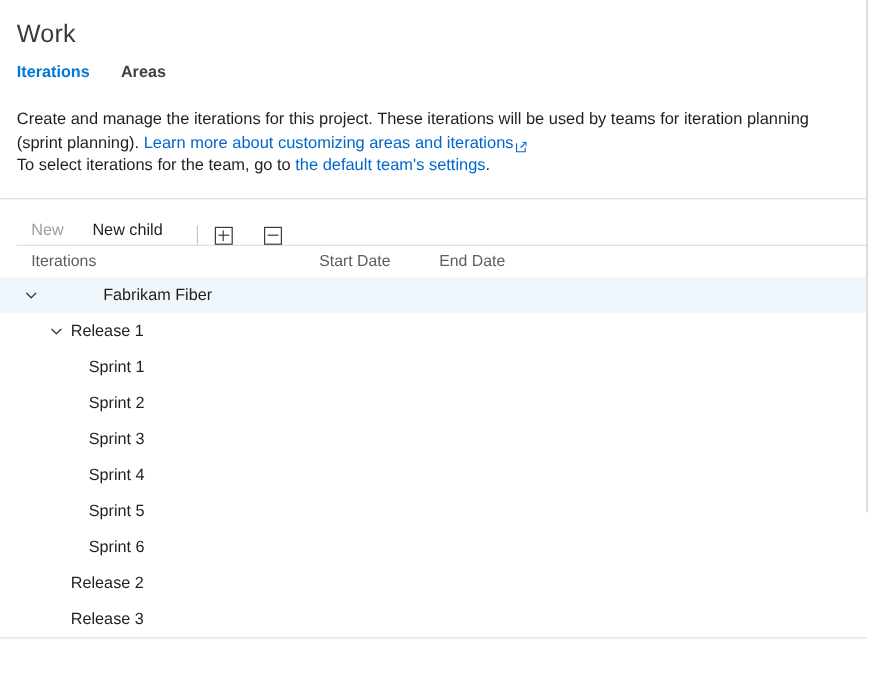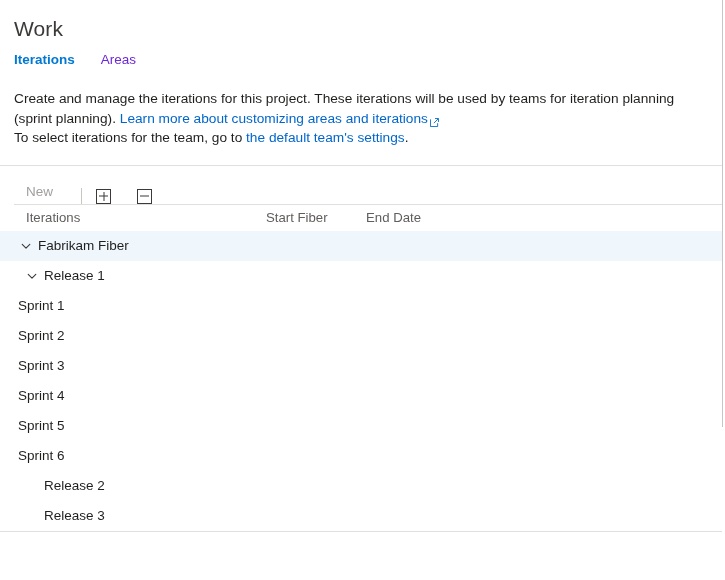--- a/index.html
+++ b/index.html
@@ -46,22 +46,22 @@
     line-height: 18px;
     padding-bottom: 4px;
     cursor: pointer;
     white-space: nowrap;
   }
   .tab.active {
     color: #0078d4;
     font-weight: 600;
   }
   .tab.inactive {
-    color: #6d28d9;
-    font-weight: 400;
+    color: #404040;
+    font-weight: 700;
   }
 
   
   .desc-block {
     padding: 16px 14px 0 14px;
     font-size: 13.7px;
     line-height: 19.5px;
     color: #201f1e;
     max-width: 700px;
   }
@@ -190,23 +190,23 @@
     margin-right: 6px;
     flex: 0 0 12px;
     display: inline-block;
     cursor: pointer;
   }
   .chev-spacer {
     width: 12px;
     margin-right: 6px;
     flex: 0 0 12px;
   }
-  .lvl0 { padding-left: 20px; }
-  .lvl1 { padding-left: 26px; }
-  .lvl2 { }
+  .lvl0 { padding-left: 20px; gap: 48px; }
+  .lvl1 { padding-left: 41px; }
+  .lvl2 { padding-left: 56px; }
 
   .grid-bottom {
     height: 1px;
     background: #e1dfdd;
   }
 </style>
 </head>
 <body>
 
 <div class="page">
@@ -224,30 +224,31 @@
               <path d="M4.3 5.7 L9.2 0.8" fill="none" stroke="#0066cc" stroke-width="1"></path>
               <path d="M5.6 0.6 L9.4 0.6 L9.4 4.4" fill="none" stroke="#0066cc" stroke-width="1"></path>
             </svg></span></a></p>
     <p class="second"><span>To select iterations for the team, go to </span><a class="link">the default team's settings</a><span>.</span></p>
   </div>
 
   <div class="rule top-rule"></div>
 
   <div class="toolbar">
     <div class="tb-btn disabled">New</div>
+    <div class="tb-btn spaced">New child</div>
     <div class="tb-sep"></div>
     <div class="sq-icon plus"></div>
     <div class="sq-icon"></div>
   </div>
 
   <div class="rule bottom-rule"></div>
 
   <div class="grid-head">
     <div class="col-iter">Iterations</div>
-    <div class="col-start">Start Fiber</div>
+    <div class="col-start">Start Date</div>
     <div class="col-end">End Date</div>
   </div>
 
   <div id="grid-body">
       <div class="row selected">
         <div class="cell-name lvl0">
           <span class="chev"><svg width="12" height="12" viewBox="0 0 12 12" xmlns="http://www.w3.org/2000/svg">
               <path d="M2.2 4.4 L6 8.2 L9.8 4.4" fill="none" stroke="#3b3a39" stroke-width="1.1" stroke-linecap="round" stroke-linejoin="round"></path>
             </svg></span>
           <span>Fabrikam Fiber</span>

